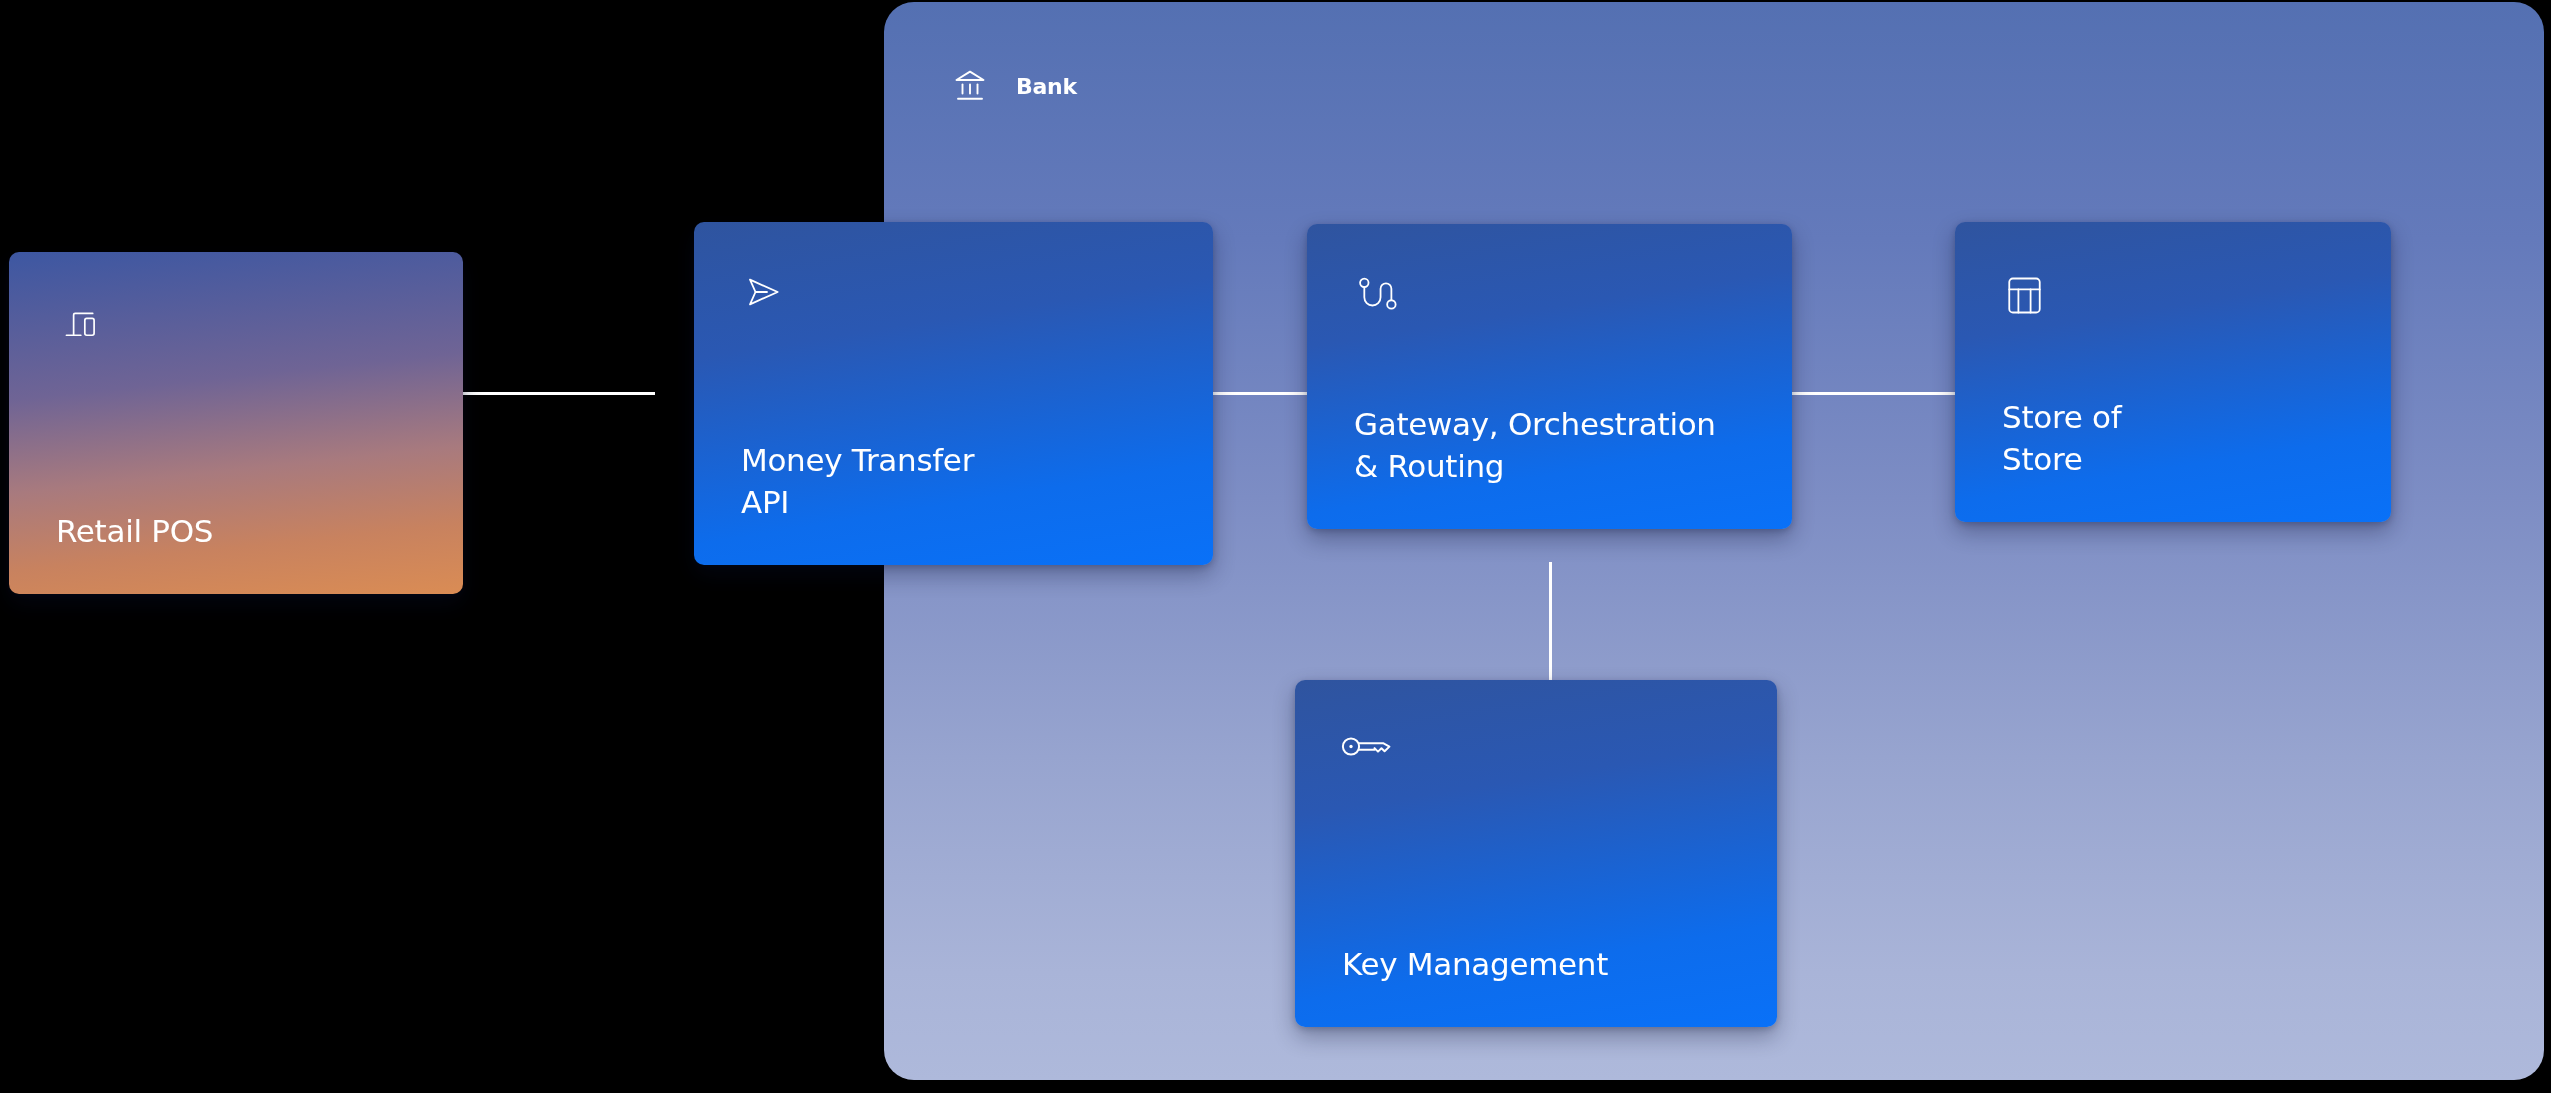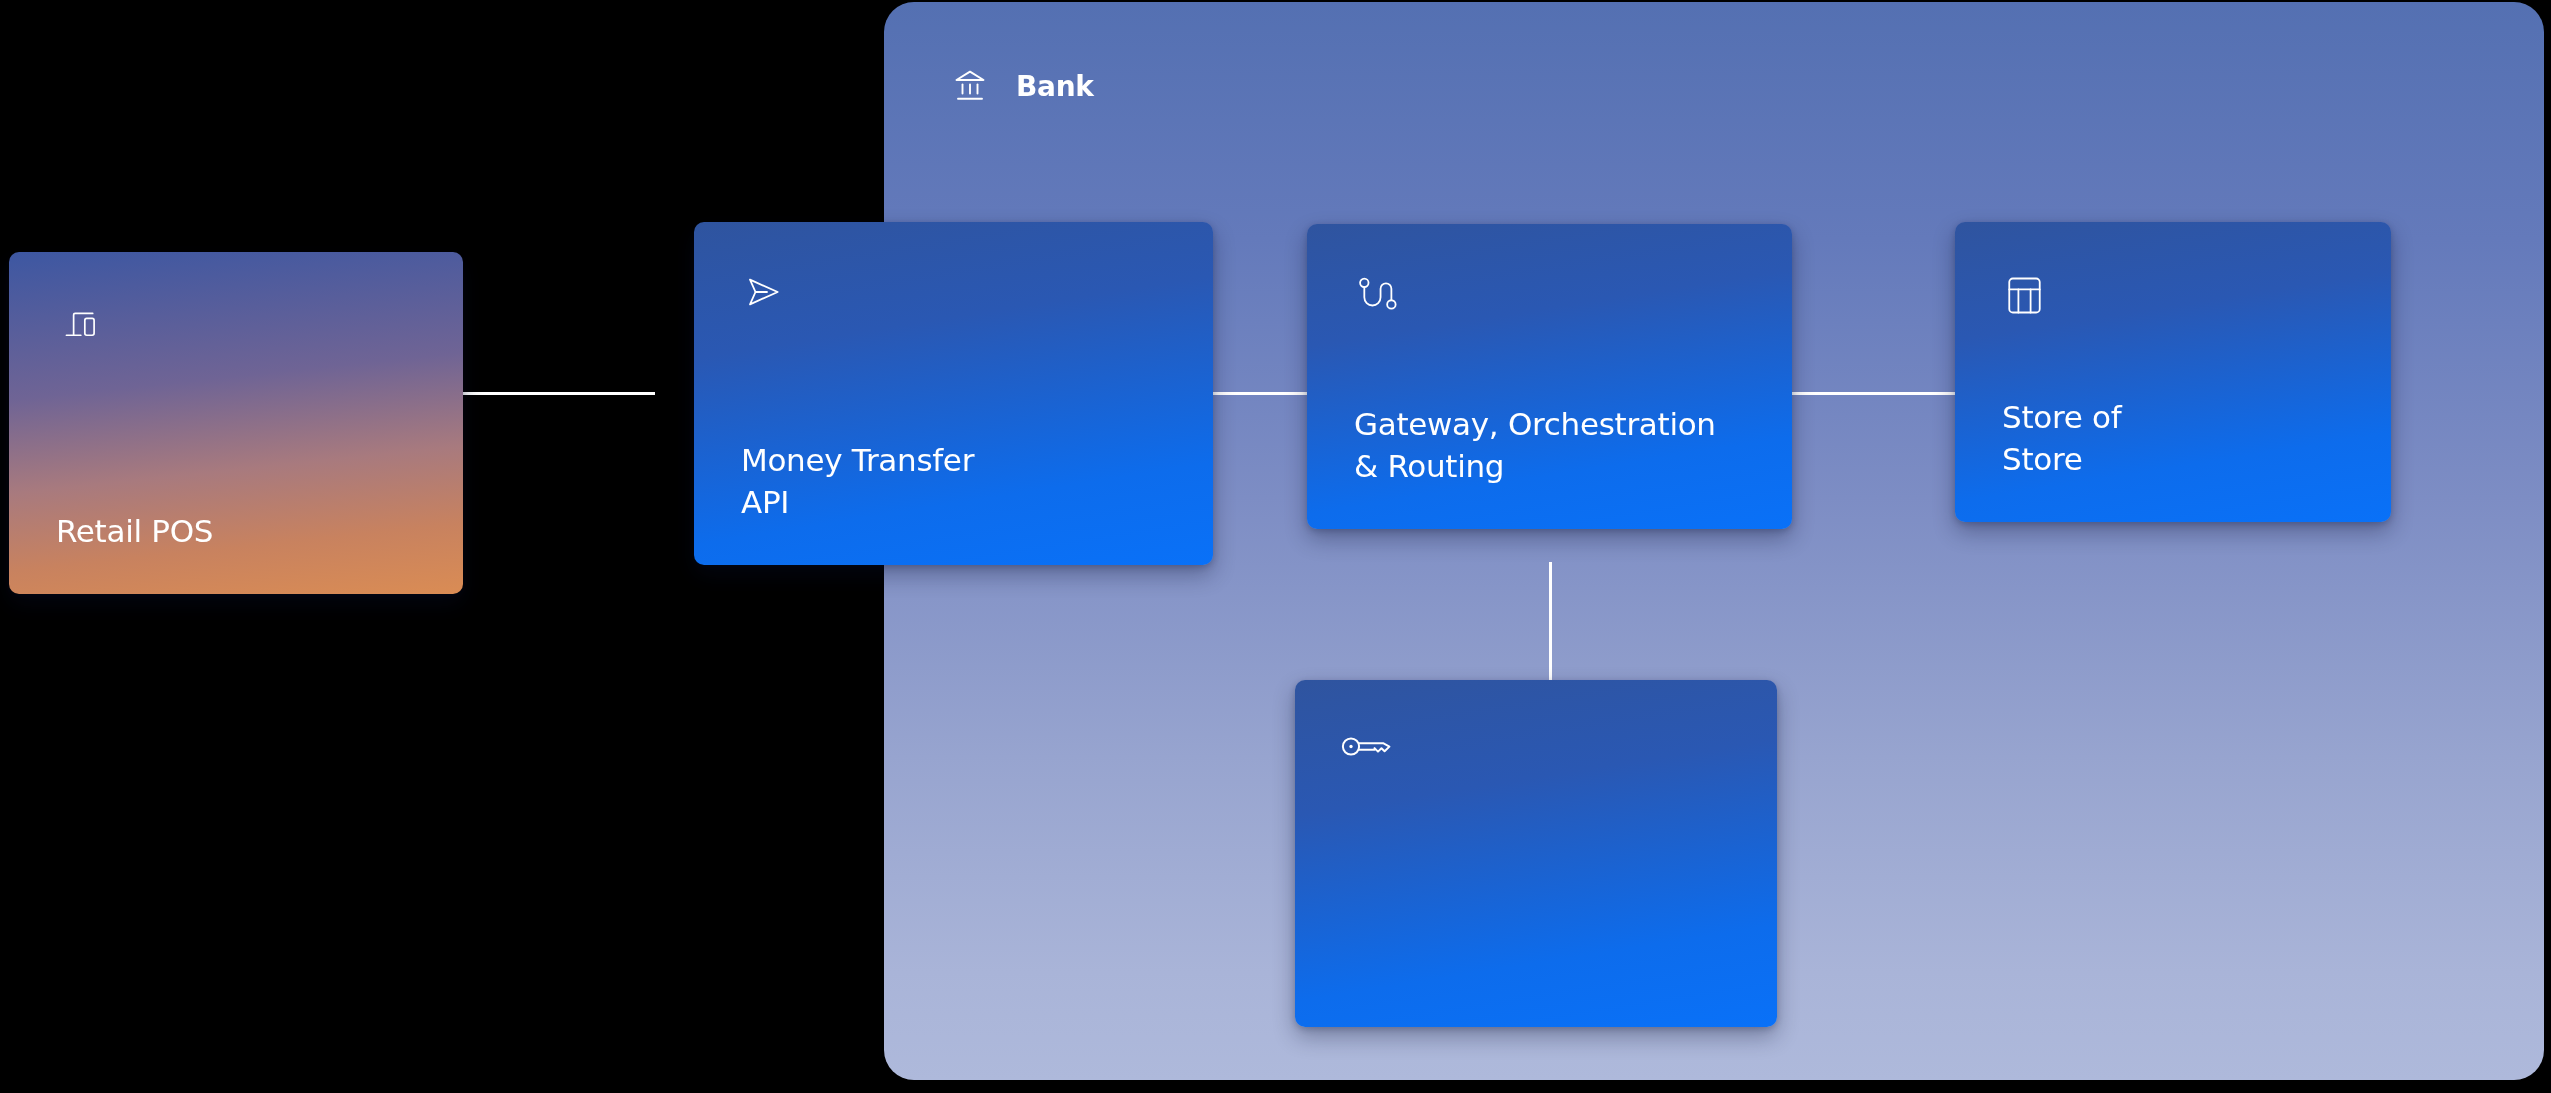--- a/index.html
+++ b/index.html
@@ -13,21 +13,21 @@
   .bank{
     position:absolute;left:884px;top:2px;width:1660px;height:1078px;
     border-radius:30px;
     background:linear-gradient(180deg,#5470b2 0%,#647abb 22%,#7d8dc4 46%,#97a4cf 70%,#a9b4d8 90%,#aeb9db 100%);
   }
   .bank-header{
     position:absolute;left:952px;top:62px;height:48px;
     display:flex;align-items:center;gap:28px;
   }
   .bank-header .bank-title{
-    font-size:28px;font-weight:700;letter-spacing:-0.3px;color:#fff;
+    font-size:22px;font-weight:700;letter-spacing:-0.3px;color:#fff;
   }
   
   .node{
     position:absolute;border-radius:10px;
     box-shadow:0 10px 22px rgba(8,16,48,.32),0 2px 6px rgba(8,16,48,.22);
   }
   .node.blue{
     background:linear-gradient(171deg,#2f549f 0%,#2a58b3 32%,#0d6cec 76%,#0971f8 100%);
   }
   .node.orange{
@@ -137,15 +137,18 @@
   </div>
 
   <div class="node blue node-key">
     <span class="icon">
       <svg width="54" height="29" viewBox="0 0 36 19" fill="none" stroke="#ffffff" stroke-width="2" stroke-linecap="round" stroke-linejoin="round">
         <circle cx="8" cy="9.5" r="5.4"></circle>
         <circle cx="8" cy="9.5" r="1.1" fill="#ffffff" stroke="none"></circle>
         <path d="M13.4 7.3 H29.4 L33.6 9.6 L30.4 12.7 L28.3 10.7 L26 12.9 L23.7 10.6 V11.7 H13.4"></path>
       </svg>
     </span>
+    <div class="label">
+      <span>Key Management</span>
+    </div>
   </div>
 
 </div>
 
 </body></html>

